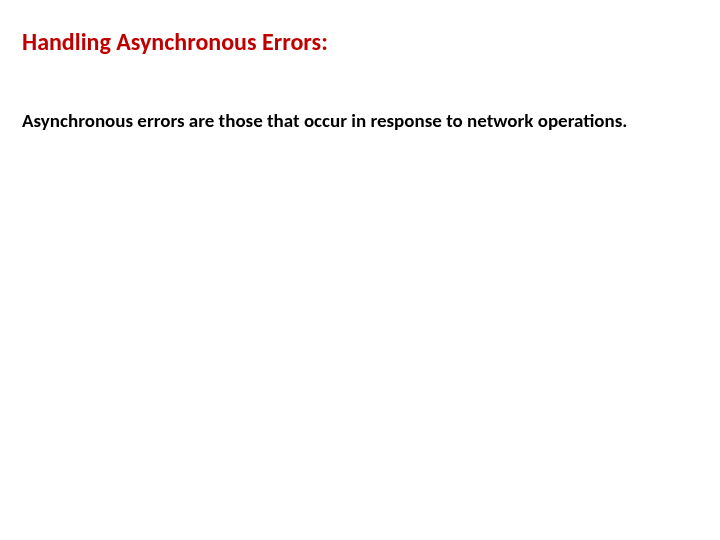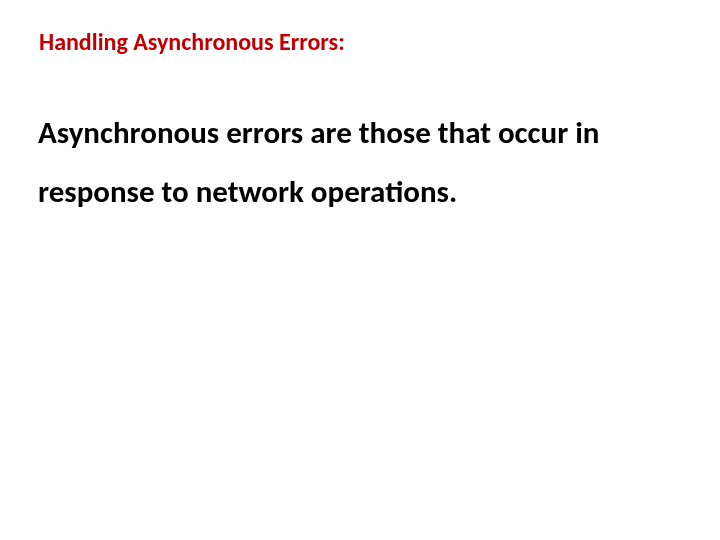--- a/index.html
+++ b/index.html
@@ -16,28 +16,28 @@
     width: 720px;
     height: 540px;
     box-sizing: border-box;
     padding: 28px 22px 22px 22px;
   }
   .heading {
     color: #c00000;
     font-weight: 700;
     font-size: 24px;
     line-height: 1.2;
-    margin: 0 0 46px 17px;
+    margin: 0 0 46px 0;
   }
   .body {
     color: #000000;
     font-weight: 700;
-    font-size: 31px;
+    font-size: 19px;
     line-height: 1.9;
-    margin: 16px;
+    margin: 0;
     max-width: 650px;
   }
 </style>
 </head>
 <body>
 
 <div class="slide">
   <h1 class="heading">Handling Asynchronous Errors:</h1>
   <p class="body">Asynchronous errors are those that occur in response to network operations.</p>
 </div>

